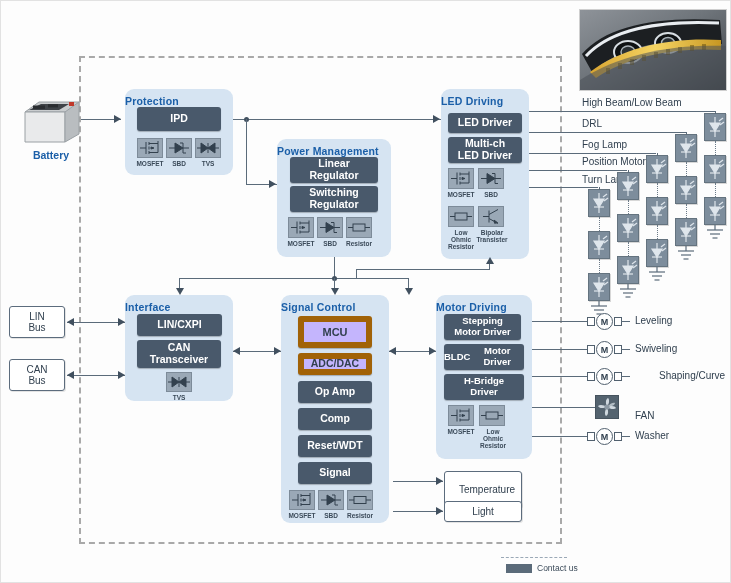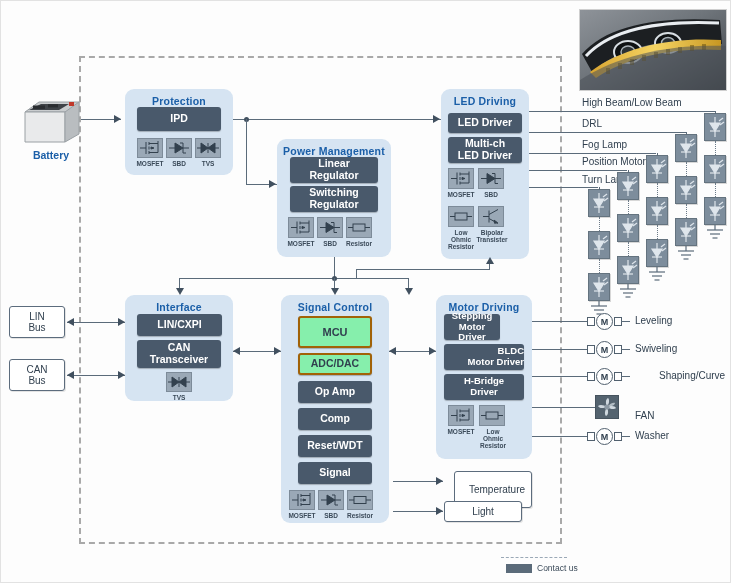--- a/index.html
+++ b/index.html
@@ -16,32 +16,32 @@
   .boundary{
     position:absolute;left:78px;top:55px;width:483px;height:488px;
     border:2px dashed #a9a9a9;box-sizing:border-box;background:transparent;
   }
 
   
   .panel{
     position:absolute;background:#d6e4f2;border-radius:9px;box-sizing:border-box;
   }
   .panel-title{
-    position:absolute;left:0;right:0;top:6px;text-align:center;
+    position:absolute;left:0;right:0;top:6px;
     color:#1b5fa8;font-weight:bold;font-size:10.5px;letter-spacing:.2px;
   }
 
   
   .blk{
     position:absolute;background:#49596b;color:#ffffff;border-radius:3px;
     display:flex;align-items:center;justify-content:center;text-align:center;
     font-size:10.5px;font-weight:bold;line-height:1.12;box-sizing:border-box;
     box-shadow:0 1px 1px rgba(0,0,0,.25);
   }
-  .blk.white{background:#86efac;color:#31404f;border:2px solid #a16207;}
+  .blk.white{background:#c4b5fd;color:#31404f;border:6px solid #a16207;}
 
   
   .sym{
     position:absolute;background:#9aa8b6;border:1px solid #7d8b99;box-sizing:border-box;
   }
   .sym svg{display:block;}
   .symlabel{
     position:absolute;text-align:center;color:#3b4a59;font-size:6.5px;font-weight:bold;
     line-height:1.08;
   }
@@ -397,25 +397,25 @@
         </g>
       </svg>
   </div>
   <div class="symlabel" style="left:284px;top:511px;width:34px;">MOSFET</div>
   <div class="symlabel" style="left:313px;top:511px;width:34px;">SBD</div>
   <div class="symlabel" style="left:342px;top:511px;width:34px;">Resistor</div>
 
   <div class="panel" style="left:435px;top:294px;width:96px;height:164px;">
     <div class="panel-title">Motor Driving</div>
   </div>
-  <div class="blk" style="left:443px;top:313px;width:56px;height:26px;flex-direction:column;font-size:9.5px;">
+  <div class="blk" style="left:443px;top:313px;width:77px;height:26px;flex-direction:column;font-size:9.5px;">
     <span>Stepping</span>
     <span>Motor Driver</span>
   </div>
-  <div class="blk" style="left:443px;top:343px;width:80px;height:26px;flex-direction:column;font-size:9.5px;align-items:flex-end;">
+  <div class="blk" style="left:443px;top:343px;width:80px;height:26px;flex-direction:row;font-size:9.5px;">
     <span>BLDC</span>
     <span>Motor Driver</span>
   </div>
   <div class="blk" style="left:443px;top:373px;width:80px;height:26px;flex-direction:column;font-size:9.5px;">
     <span>H-Bridge</span>
     <span>Driver</span>
   </div>
   <div class="sym" style="left:447px;top:404px;width:26px;height:21px;">
     <svg width="24" height="19" viewBox="0 0 24 18">
         <g stroke="#33414e" stroke-width="1" fill="none">
@@ -457,21 +457,21 @@
     <span>Bus</span>
   </div>
 
   <div class="w wh" style="left:66px;top:321px;width:58px;"></div>
   <div class="arrow ar-l" style="left:66px;top:317px;"></div>
   <div class="arrow ar-r" style="left:117px;top:317px;"></div>
   <div class="w wh" style="left:66px;top:374px;width:58px;"></div>
   <div class="arrow ar-l" style="left:66px;top:370px;"></div>
   <div class="arrow ar-r" style="left:117px;top:370px;"></div>
 
-  <div class="obox" style="left:453px;top:470px;width:78px;height:37px;padding-left:8px;">Temperature</div>
+  <div class="obox" style="left:443px;top:470px;width:78px;height:37px;padding-left:8px;">Temperature</div>
   <div class="obox" style="left:443px;top:500px;width:78px;height:21px;">Light</div>
   <div class="w wh" style="left:392px;top:480px;width:50px;"></div>
   <div class="arrow ar-r" style="left:435px;top:476px;"></div>
   <div class="w wh" style="left:392px;top:510px;width:50px;"></div>
   <div class="arrow ar-r" style="left:435px;top:506px;"></div>
 
   <div class="w wh" style="left:232px;top:118px;width:208px;"></div>
   <div class="arrow ar-r" style="left:432px;top:114px;"></div>
   <div class="dot" style="left:243px;top:115.5px;"></div>
 

